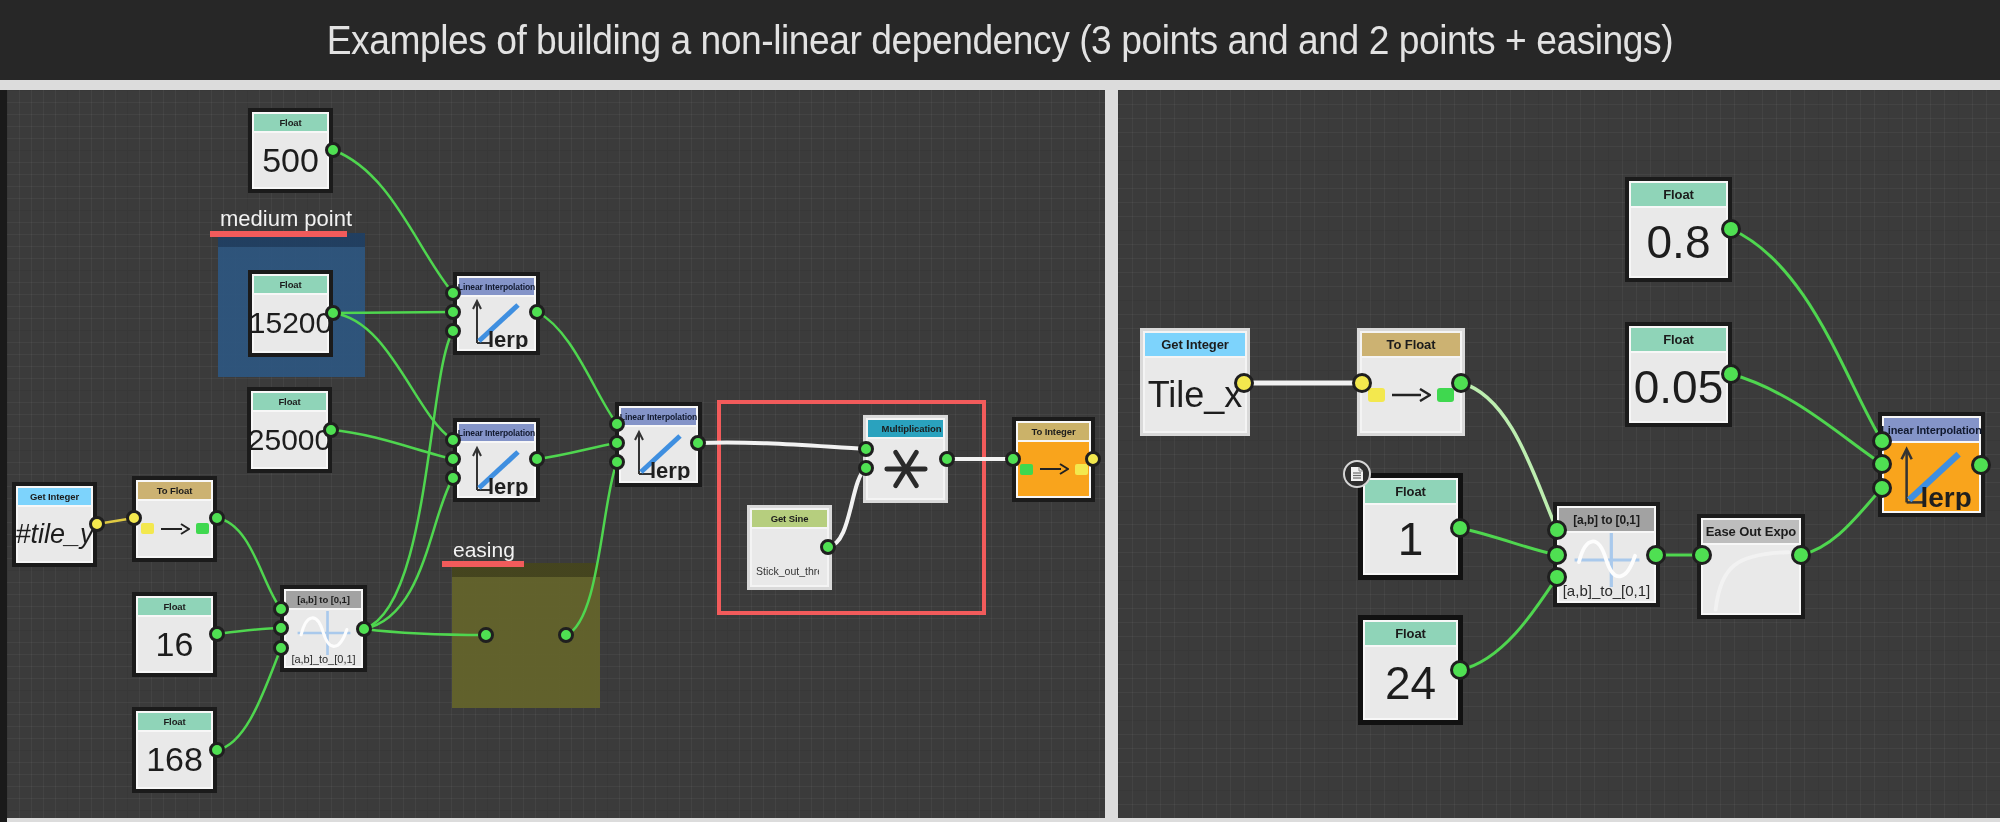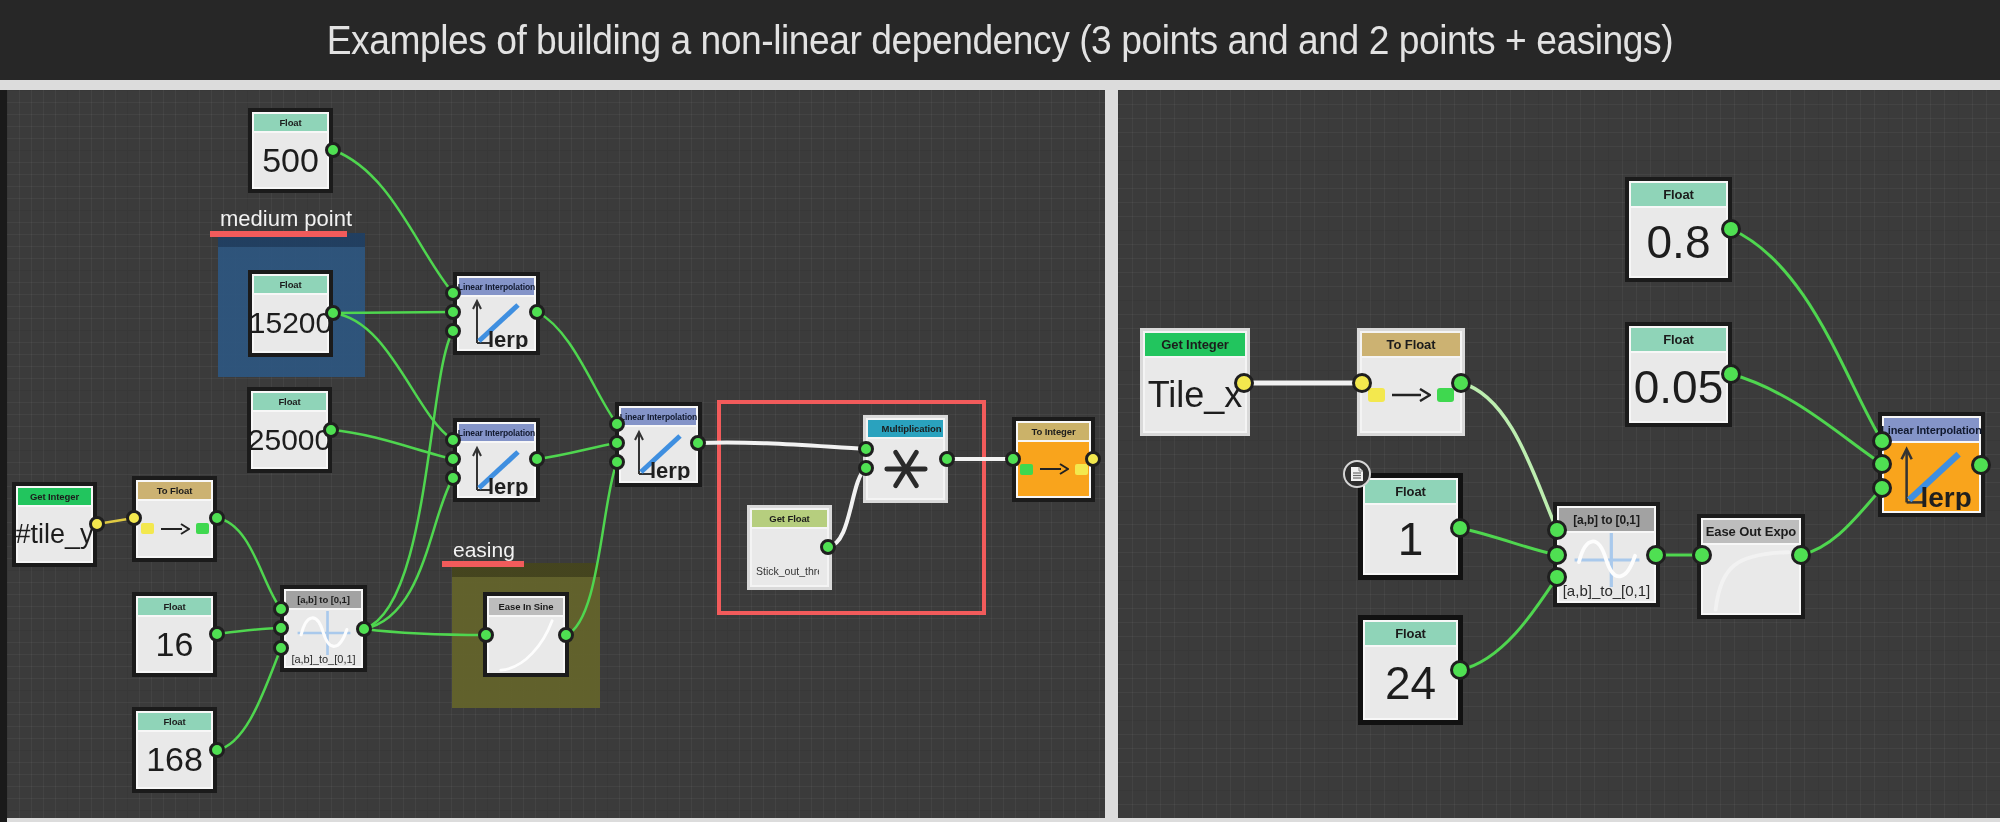--- a/index.html
+++ b/index.html
@@ -41,21 +41,21 @@
       font-size:9.5px;font-weight:700;color:#1c1c1c;letter-spacing:-.1px;white-space:nowrap;}
   .bd{flex:1;margin-top:2px;background:#e9e9e9;position:relative;
       display:flex;align-items:center;justify-content:center;}
   .big .hd{height:23px;flex-basis:23px;font-size:13px;}
   .big.tight .hd{font-size:11px;}
   .val{font-size:34px;color:#1d1d1d;}
   .big .val{font-size:46px;}
   .val.mid{font-size:30px;}
   .val.tile{font-size:36px;}
   .hd-float{background:#8fd4b8;}
-  .hd-getint{background:#22c55e;}
+  .hd-getint{background:#7dd3fc;}
   .hd-tofloat{background:#ccb272;}
   .hd-lerp{background:#8494c8;color:#11192e;}
   .hd-ab{background:#a2a2a2;}
   .hd-ease{background:#bdbdbd;}
   .hd-mult{background:#2aa2be;padding-left:12px;}
   .hd-getfloat{background:#b6ce7e;}
   .hd-toint{background:#cbb269;}
   .bd.orange{background:#f9a41c;}
   .ablabel{position:absolute;left:0;right:0;bottom:1px;text-align:center;
            font-size:11px;color:#2a2a2a;}
@@ -133,21 +133,21 @@
   <div class="node" style="left:247px;top:387px;width:85px;height:86px;">
     <div class="hd hd-float">Float</div>
     <div class="bd">
         <span class="val mid">25000</span>
       </div>
   </div>
 
   <div class="node" style="left:12px;top:482px;width:85px;height:85px;">
     <div class="hd hd-getint">Get Integer</div>
     <div class="bd">
-        <span class="val mid" style="font-size:27px;">#tile_y</span>
+        <span class="val mid" style="font-size:27px;font-style:italic;">#tile_y</span>
       </div>
   </div>
 
   <div class="node" style="left:132px;top:476px;width:85px;height:86px;">
     <div class="hd hd-tofloat">To Float</div>
     <div class="bd">
         <div class="convrow">
       <span class="sq yellow"></span>
       <svg width="30" height="12" viewBox="0 0 30 12">
             <line x1="1" y1="6" x2="22" y2="6" stroke="#222" stroke-width="2"></line>
@@ -177,28 +177,20 @@
     <div class="bd">
       <svg width="62" height="44" viewBox="0 0 64 50" style="margin-bottom:10px;">
         <line x1="36" y1="0" x2="36" y2="50" stroke="#a9c9ec" stroke-width="3"></line>
         <line x1="2" y1="25" x2="62" y2="25" stroke="#a9c9ec" stroke-width="3"></line>
         <path d="M6,27 C12,3 24,1 31,24 C38,47 50,45 58,21" fill="none" stroke="#fdfdfd" stroke-width="3.5" stroke-linecap="round"></path>
       </svg>
       <span class="ablabel">[a,b]_to_[0,1]</span>
     </div>
   </div>
 
-  <div class="node" style="left:483px;top:592px;width:86px;height:85px;">
-    <div class="hd hd-ease">Ease In Sine</div>
-    <div class="bd">
-      <svg width="66" height="56" viewBox="0 0 70 60">
-        <path d="M8,57 C34,55 54,28 63,4" fill="none" stroke="#fdfdfd" stroke-width="3" stroke-linecap="round"></path>
-      </svg>
-    </div>
-  </div>
 
   <div class="node" style="left:453px;top:272px;width:87px;height:83px;">
     <div class="hd hd-lerp" style="font-size:8.5px;">Linear Interpolation</div>
     <div class="bd">
       <svg width="66" height="52" viewBox="0 0 66 52">
         <line x1="13" y1="6" x2="13" y2="46" stroke="#333" stroke-width="2"></line>
         <path d="M9,12 L13,4 L17,12" fill="none" stroke="#333" stroke-width="2"></path>
         <line x1="13" y1="46" x2="26" y2="46" stroke="#333" stroke-width="2"></line>
         <line x1="15" y1="44" x2="54" y2="8" stroke="#3f8fe0" stroke-width="5"></line>
         <text x="24" y="50" font-size="22" font-weight="700" fill="#1f1f1f" font-family="Liberation Sans,sans-serif">lerp</text>
@@ -239,21 +231,21 @@
         <g stroke="#2b2b2b" stroke-width="6" stroke-linecap="round">
           <line x1="6" y1="30" x2="54" y2="30"></line>
           <line x1="17" y1="9" x2="43" y2="51"></line>
           <line x1="43" y1="9" x2="17" y2="51"></line>
         </g>
       </svg>
     </div>
   </div>
 
   <div class="node light" style="left:747px;top:505px;width:85px;height:85px;">
-    <div class="hd hd-getfloat">Get Float</div>
+    <div class="hd hd-getfloat">Get Sine</div>
     <div class="bd">
         <span class="gfval">Stick_out_threa...</span>
       </div>
   </div>
 
   <div class="node" style="left:1012px;top:417px;width:83px;height:85px;justify-content:space-between;">
     <div class="hd hd-toint">To Integer</div>
     <div class="bd orange">
         <div class="convrow">
       <span class="sq green"></span>

